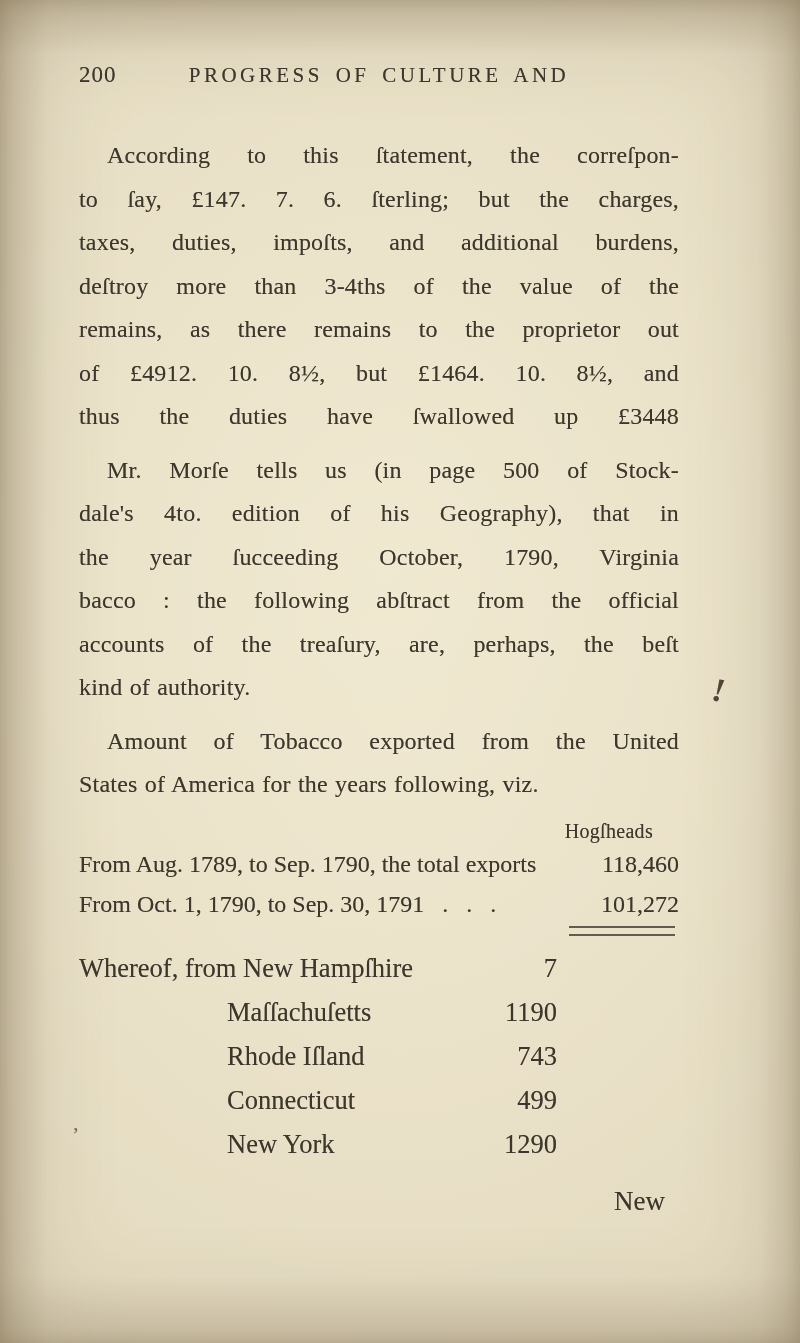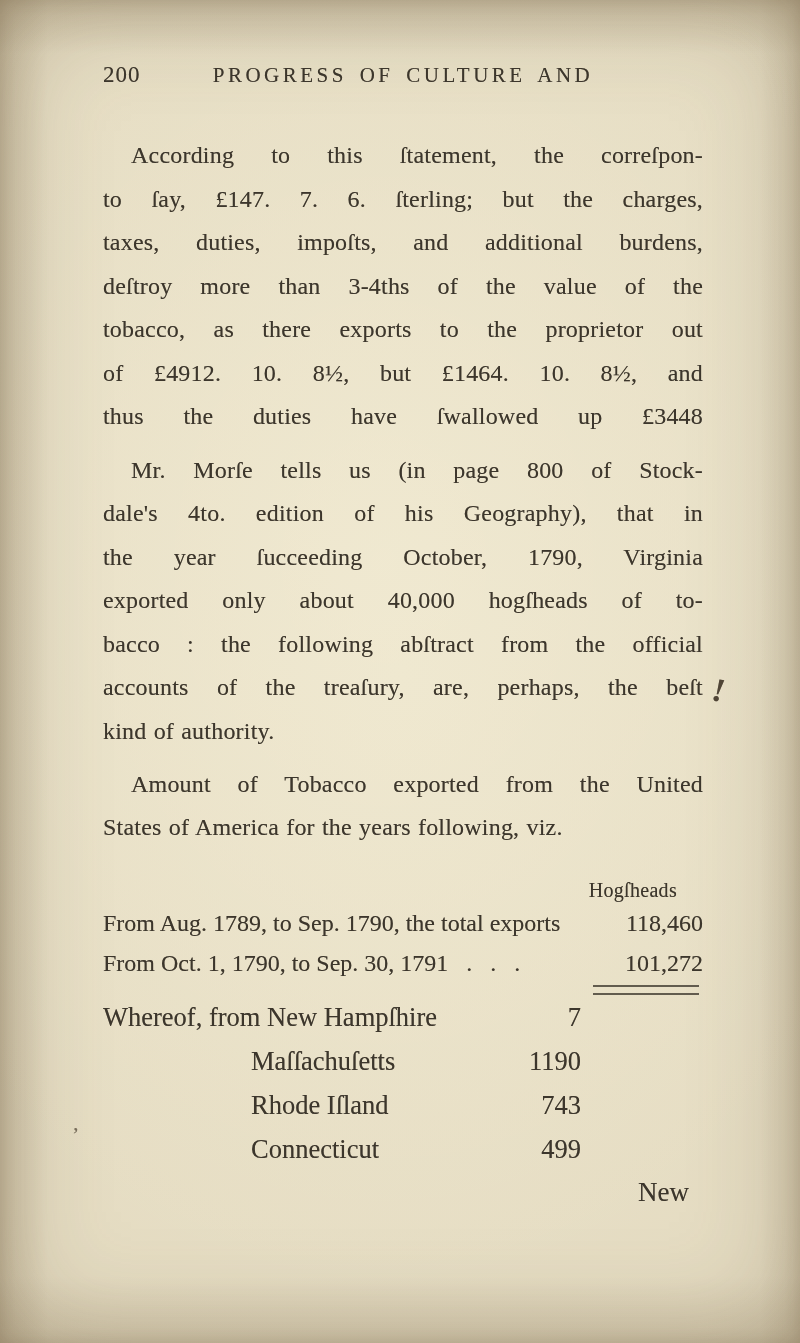--- a/index.html
+++ b/index.html
@@ -22,21 +22,21 @@
       linear-gradient(90deg, rgba(118,96,62,0.20), rgba(118,96,62,0) 6%),
       linear-gradient(270deg, rgba(118,96,62,0.14), rgba(118,96,62,0) 5%),
       linear-gradient(0deg, rgba(118,96,62,0.14), rgba(118,96,62,0) 5%),
       radial-gradient(ellipse 120% 90% at 48% 42%, rgba(255,250,228,0.30), rgba(255,250,228,0) 62%),
       radial-gradient(ellipse 140% 120% at 50% 50%, #eae2c9 0%, #e4dbc1 55%, #d7ccac 82%, #c5b793 100%);
     box-shadow: inset 0 0 110px rgba(92,74,46,0.32), inset 0 0 16px rgba(92,74,46,0.18);
     text-shadow: 0 0 0.6px rgba(60,52,40,0.45);
   }
   .content {
     position: absolute;
-    left: 103px;
+    left: 79px;
     top: 62px;
     width: 600px;
   }
   .header {
     display: flex;
     align-items: baseline;
     height: 28px;
     margin-bottom: 44px;
   }
   .pagenum {
@@ -67,21 +67,21 @@
   .line.last { text-align-last: left; }
   .indent .line:first-child { text-indent: 28px; }
   .it { }
 
   .heading {
     margin-top: 14px;
     line-height: 43px;
   }
 
   .table {
-    margin-top: 28px;
+    margin-top: 12px;
     font-size: 24px;
   }
   .col-label {
     text-align: right;
     font-size: 20px;
     line-height: 26px;
     padding-right: 26px;
     letter-spacing: 0.3px;
   }
   .t-rows .row,
@@ -95,28 +95,29 @@
     margin-left: auto;
     margin-right: 4px;
     margin-top: 2px;
     width: 106px;
     height: 6px;
     border-top: 2px solid rgba(74,68,56,0.85);
     border-bottom: 2px solid rgba(74,68,56,0.85);
   }
 
   .whereof {
+    margin-top: 10px;
     width: 478px;
     font-size: 26.5px;
     line-height: 44px;
   }
   .whereof .row.sub { padding-left: 148px; }
 
   .catchword {
-    margin-top: 6px;
+    margin-top: 20px;
     text-align: right;
     padding-right: 14px;
     font-size: 27px;
   }
 
   .margin-mark {
     position: absolute;
     left: 712px;
     top: 672px;
     font-size: 33px;
@@ -143,30 +144,29 @@
       <span class="pagenum">200</span>
       <span class="running-title">PROGRESS OF CULTURE AND</span>
       <span class="pagenum-spacer"></span>
     </div>
 
     <div class="para indent">
         <div class="line"><span>According to this ſtatement, the correſpon-</span></div>
         <div class="line"><span>to ſay, £147. 7. 6. ſterling; but the charges,</span></div>
         <div class="line"><span>taxes, duties, impoſts, and additional burdens,</span></div>
         <div class="line"><span>deſtroy more than 3-4ths of the value of the</span></div>
-        <div class="line"><span>tobacco, as there exports to the proprietor out</span></div>
+        <div class="line"><span>remains, as there remains to the proprietor out</span></div>
         <div class="line"><span>of £4912. 10. 8½, but £1464. 10. 8½, and</span></div>
         <div class="line"><span>thus the duties have ſwallowed up £3448</span></div>
       </div>
 
     <div class="para indent">
-        <div class="line"><span>Mr. </span><span class="it">Morſe</span><span> tells us (in page 800 of Stock-</span></div>
+        <div class="line"><span>Mr. </span><span class="it">Morſe</span><span> tells us (in page 500 of Stock-</span></div>
         <div class="line"><span>dale's 4to. edition of his </span><span class="it">Geography</span><span>), that in</span></div>
         <div class="line"><span>the year ſucceeding October, 1790, Virginia</span></div>
-        <div class="line"><span>exported only about 40,000 hogſheads of to-</span></div>
         <div class="line"><span>bacco : the following abſtract from the </span><span class="it">official</span></div>
         <div class="line"><span>accounts of the treaſury, are, perhaps, the </span><span class="it">beſt</span></div>
         <div class="line last"><span>kind of authority.</span></div>
       </div>
 
     <div class="para heading indent">
         <div class="line"><span class="it">Amount of Tobacco exported from the United</span></div>
         <div class="line last"><span class="it">States of America for the years following, viz.</span></div>
       </div>
 
@@ -195,20 +195,24 @@
           <span class="r-value">1190</span>
         </div>
         <div class="row sub">
           <span class="r-label">Rhode Iſland</span>
           <span class="r-value">743</span>
         </div>
         <div class="row sub">
           <span class="r-label">Connecticut</span>
           <span class="r-value">499</span>
         </div>
+        <div class="row sub">
+          <span class="r-label">New York</span>
+          <span class="r-value">1290</span>
+        </div>
       </div>
 
     <div class="catchword">New</div>
   </div>
 
   <div class="margin-mark">!</div>
   <div class="speck">’</div>
 </div>
 
 </body></html>

